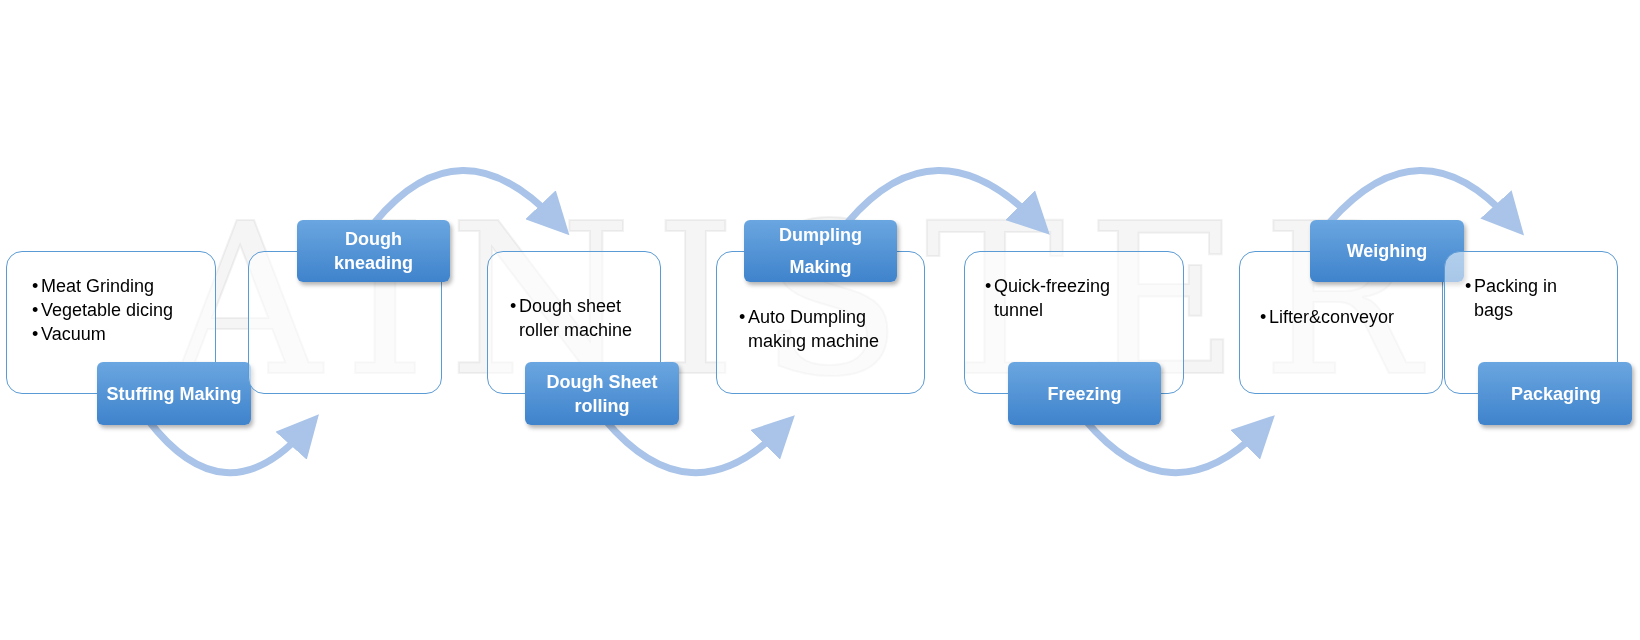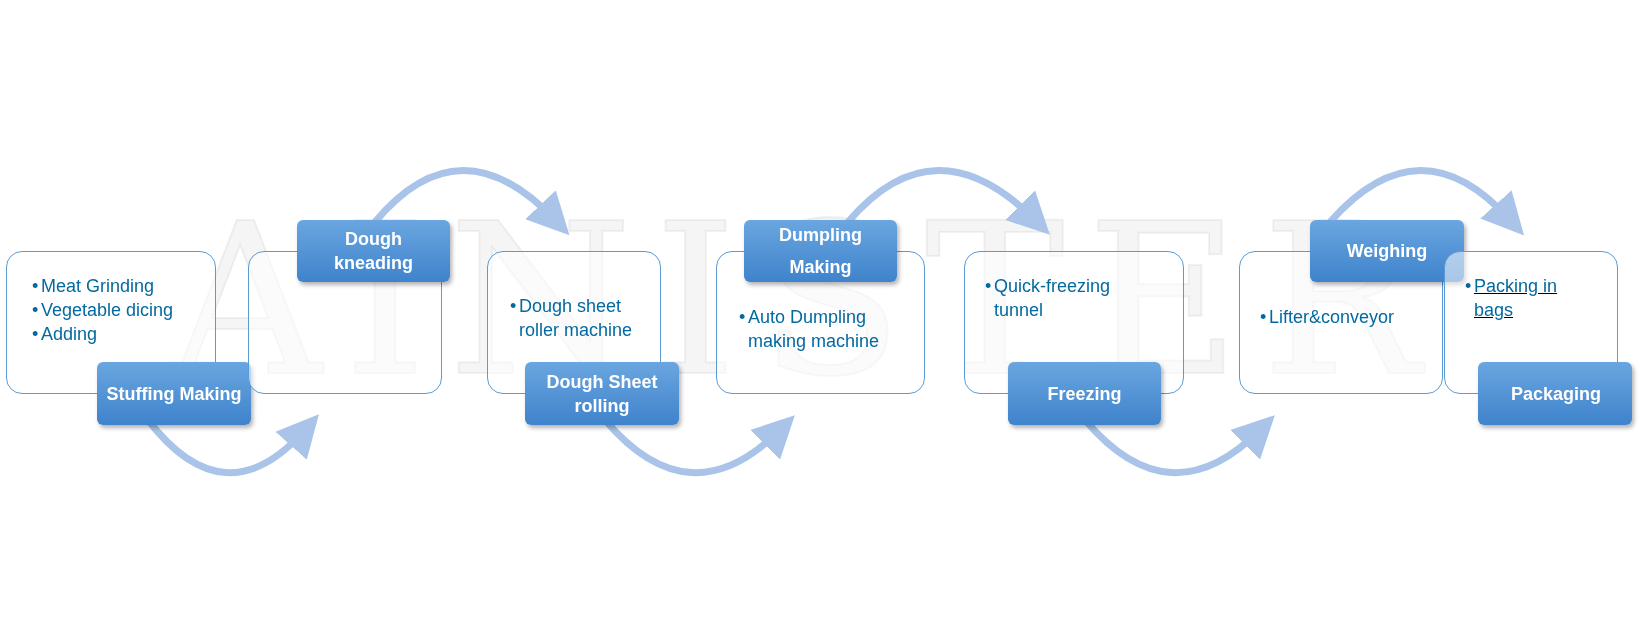--- a/index.html
+++ b/index.html
@@ -3,21 +3,21 @@
 <meta charset="utf-8">
 <style>
   html,body{margin:0;padding:0;background:#ffffff;}
   body{width:1640px;height:640px;position:relative;overflow:hidden;font-family:"Liberation Sans","DejaVu Sans",sans-serif;}
   .watermark{position:absolute;left:170px;top:200px;width:1260px;height:200px;display:flex;justify-content:space-between;align-items:center;
     font-family:"DejaVu Serif","Liberation Serif",serif;font-size:210px;color:rgba(120,120,120,0.07);letter-spacing:10px;pointer-events:none;}
   .watermark span{-webkit-text-stroke:2px rgba(150,150,150,0.12);}
   svg.arrows{position:absolute;left:0;top:0;}
   .box{position:absolute;border:1.5px solid #5b9bd5;border-radius:16px;background:rgba(255,255,255,0.55);box-sizing:border-box;}
   .box ul{list-style:none;margin:0;padding:0;position:absolute;}
-  .box li{font-size:18px;line-height:24px;color:#0369a1;position:relative;padding-left:9px;}
+  .box li{font-size:18px;line-height:24px;color:#000000;position:relative;padding-left:9px;}
   .box li::before{content:"•";position:absolute;left:0;}
   .box.small li{font-size:15.5px;line-height:22px;}
   .label{position:absolute;border-radius:6px;background:linear-gradient(#6aa6e0,#3f83cc);color:#fff;font-weight:bold;font-size:18px;
     display:flex;align-items:center;justify-content:center;text-align:center;line-height:24px;box-shadow:2px 3px 4px rgba(0,0,0,0.3);box-sizing:border-box;padding:0 6px;}
 </style>
 </head>
 <body>
 
 <div class="watermark">
   <span>A</span>
@@ -41,21 +41,21 @@
   <path d="M605,420 Q690,520 780,430" fill="none" stroke="#a9c4e8" stroke-width="7" marker-end="url(#ah)"></path>
   <path d="M848,222 Q935,120 1035,220" fill="none" stroke="#a9c4e8" stroke-width="7" marker-end="url(#ah)"></path>
   <path d="M1085,420 Q1170,520 1260,430" fill="none" stroke="#a9c4e8" stroke-width="7" marker-end="url(#ah)"></path>
   <path d="M1330,222 Q1420,120 1510,220" fill="none" stroke="#a9c4e8" stroke-width="7" marker-end="url(#ah)"></path>
 </svg>
 
 <div class="box" style="left:6px;top:251px;width:210px;height:143px;">
   <ul style="left:25px;top:22px;">
     <li>Meat Grinding</li>
     <li>Vegetable dicing</li>
-    <li>Adding</li>
+    <li>Vacuum</li>
   </ul>
 </div>
 <div class="label" style="left:68px;top:362px;width:154px;height:63px;margin-left:29px;">Stuffing Making</div>
 
 <div class="box small" style="left:248px;top:251px;width:194px;height:143px;">
   <ul style="left:20px;top:50px;width:165px;">
   </ul>
 </div>
 <div class="label" style="left:297px;top:220px;width:153px;height:62px;padding:0 16px;">Dough kneading</div>
 
@@ -81,17 +81,17 @@
 <div class="label" style="left:1008px;top:362px;width:153px;height:63px;">Freezing</div>
 
 <div class="box" style="left:1239px;top:251px;width:204px;height:143px;">
   <ul style="left:20px;top:53px;width:170px;">
     <li>Lifter&amp;conveyor</li>
   </ul>
 </div>
 <div class="label" style="left:1310px;top:220px;width:154px;height:62px;">Weighing</div>
 
 <div class="box" style="left:1444px;top:251px;width:174px;height:143px;">
-  <ul style="left:20px;top:22px;width:130px;text-decoration:underline;">
+  <ul style="left:20px;top:22px;width:130px;">
     <li>Packing in bags</li>
   </ul>
 </div>
 <div class="label" style="left:1478px;top:362px;width:154px;height:63px;padding-left:8px;">Packaging</div>
 
 </body></html>

